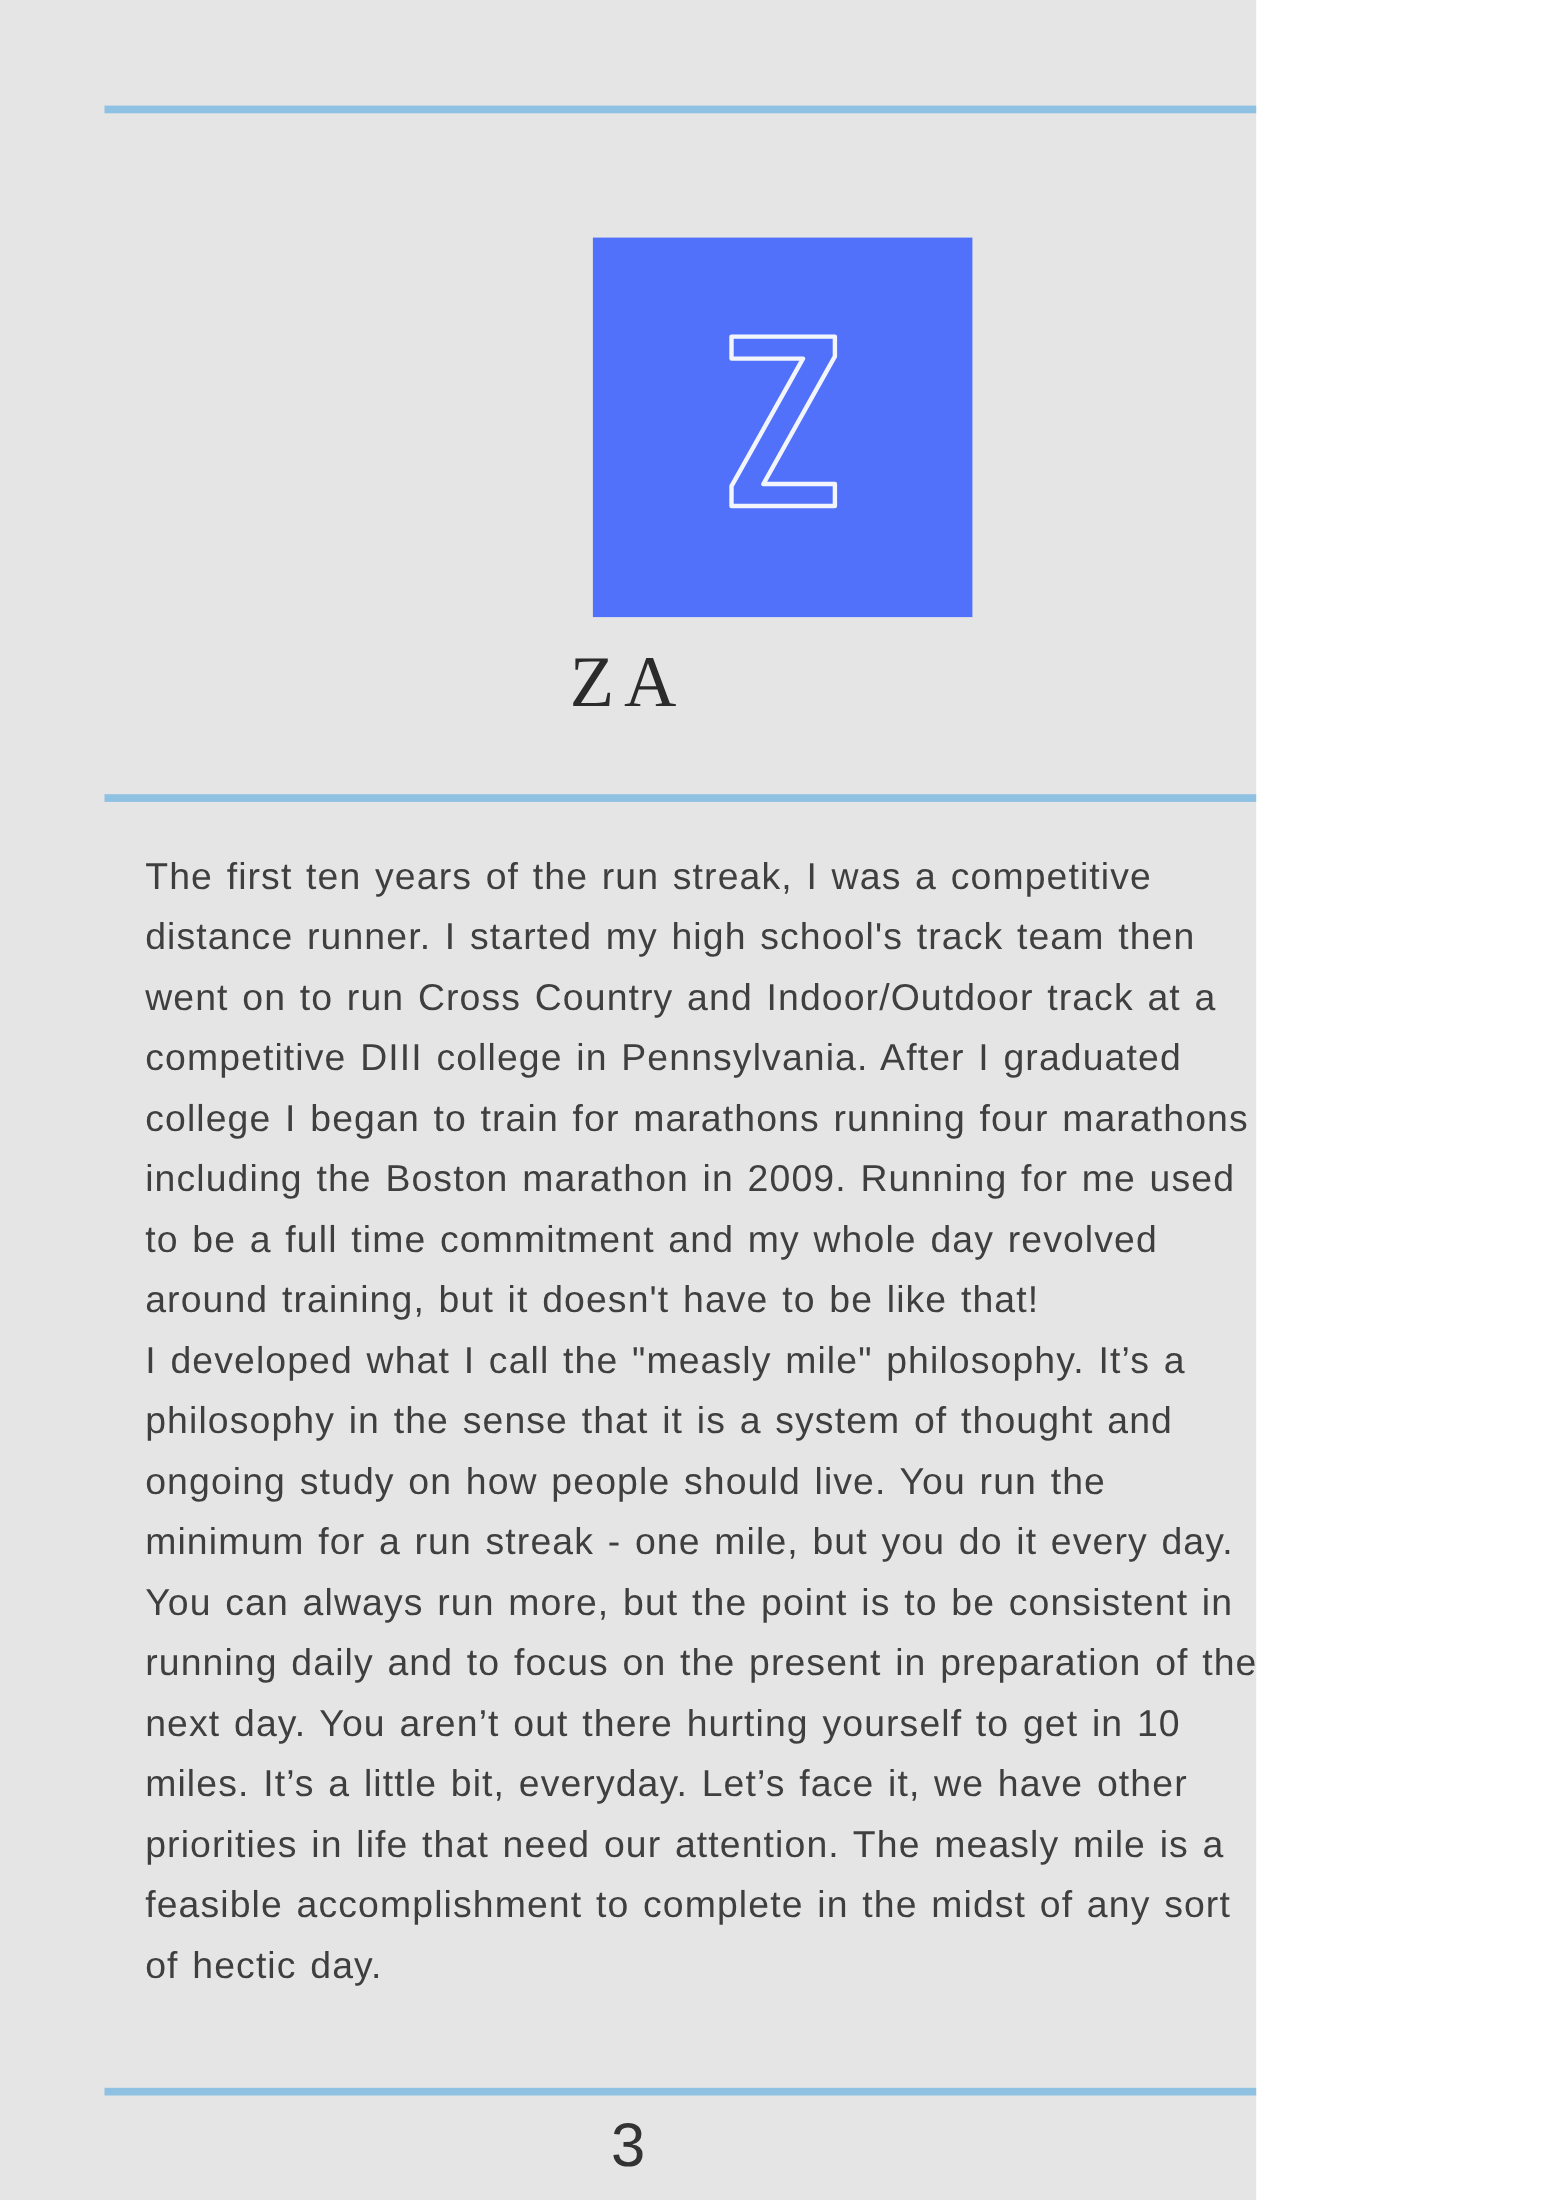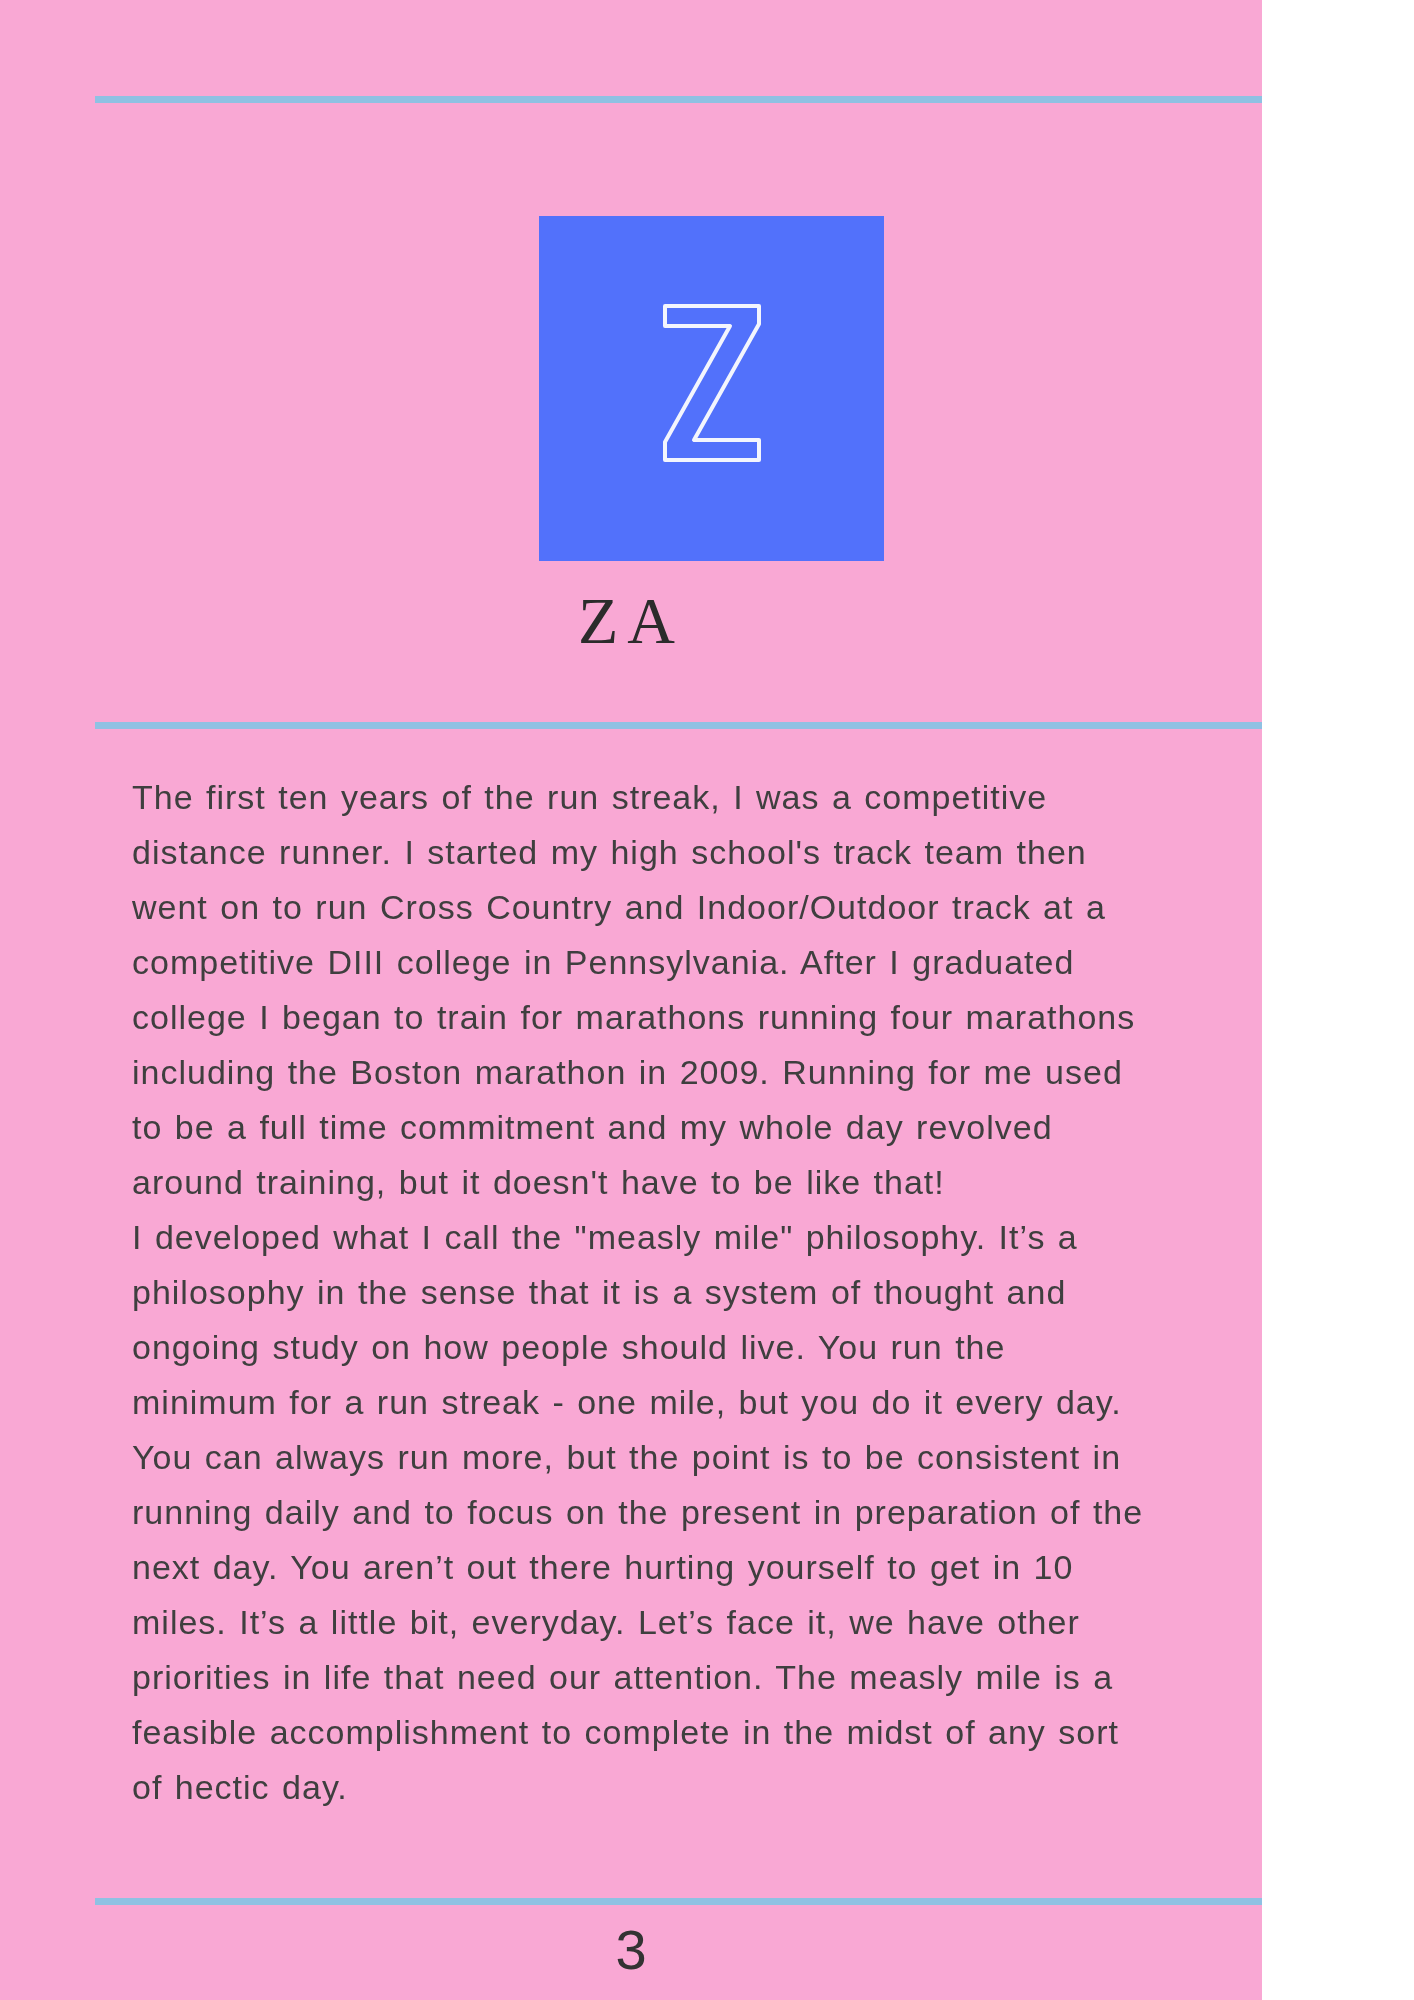--- a/index.html
+++ b/index.html
@@ -2,23 +2,23 @@
 <html><head>
 <meta charset="utf-8">
 <style>
   html, body {
     margin: 0;
     padding: 0;
     background: #ffffff;
   }
   .page {
     position: relative;
-    width: 1262px;
+    width: 1142px;
     height: 2000px;
-    background: #f9a8d4;
+    background: #e5e5e5;
     font-family: "Liberation Sans", sans-serif;
     overflow: hidden;
   }
   .rule {
     position: absolute;
     left: 95px;
     width: 1223px;
     height: 7px;
     background: #8fc1e3;
   }

